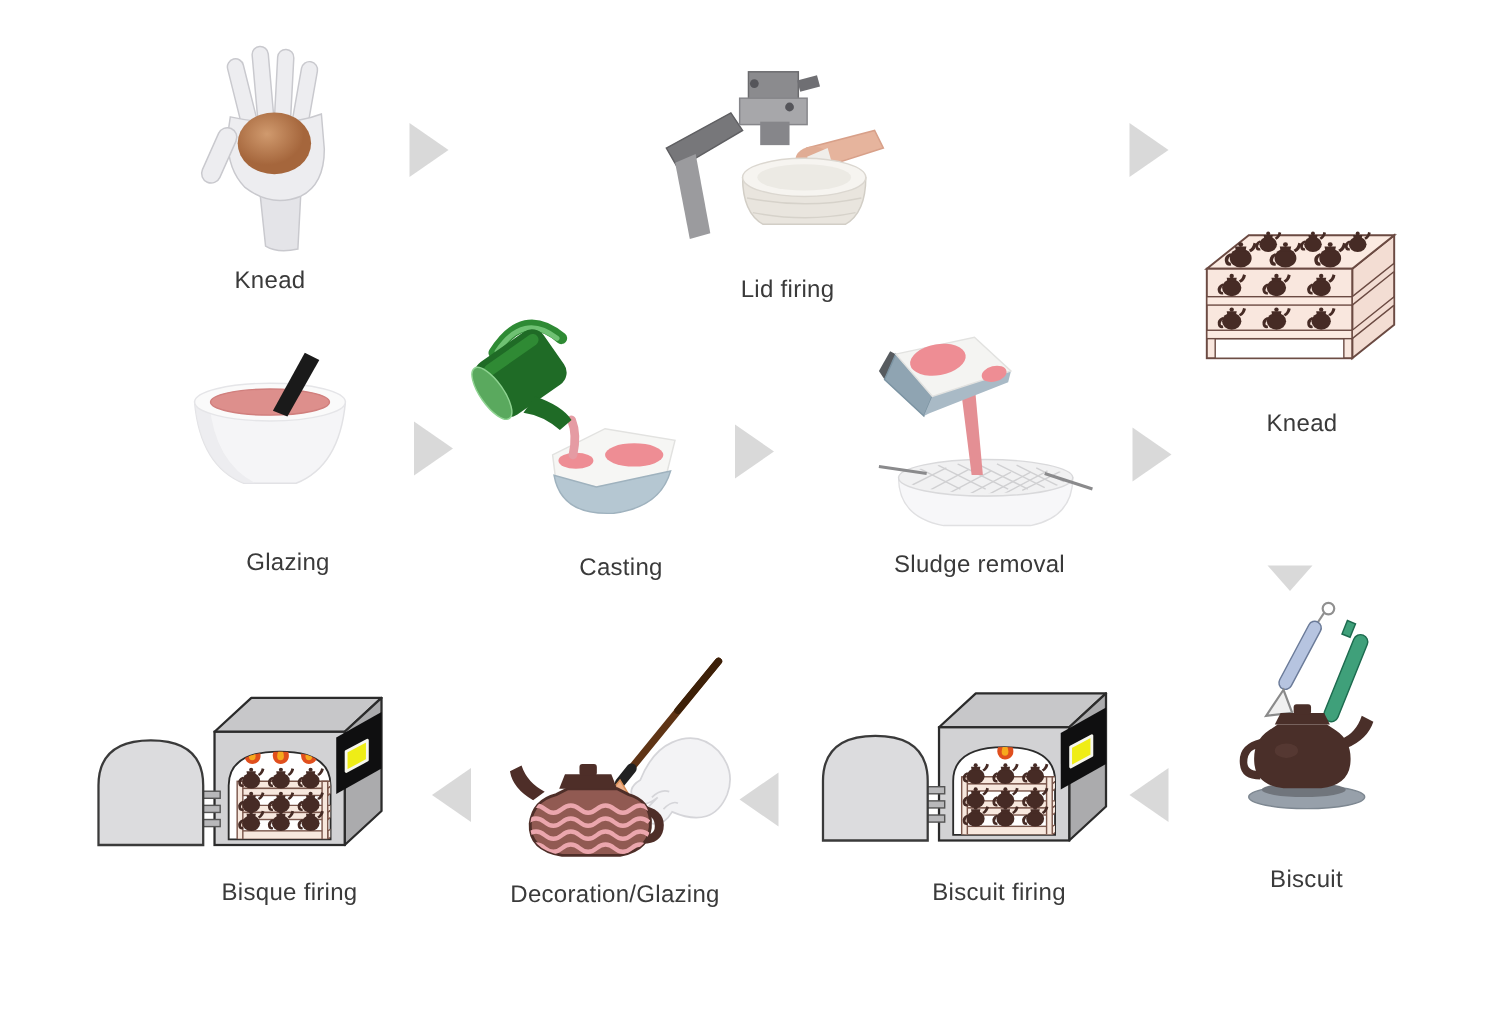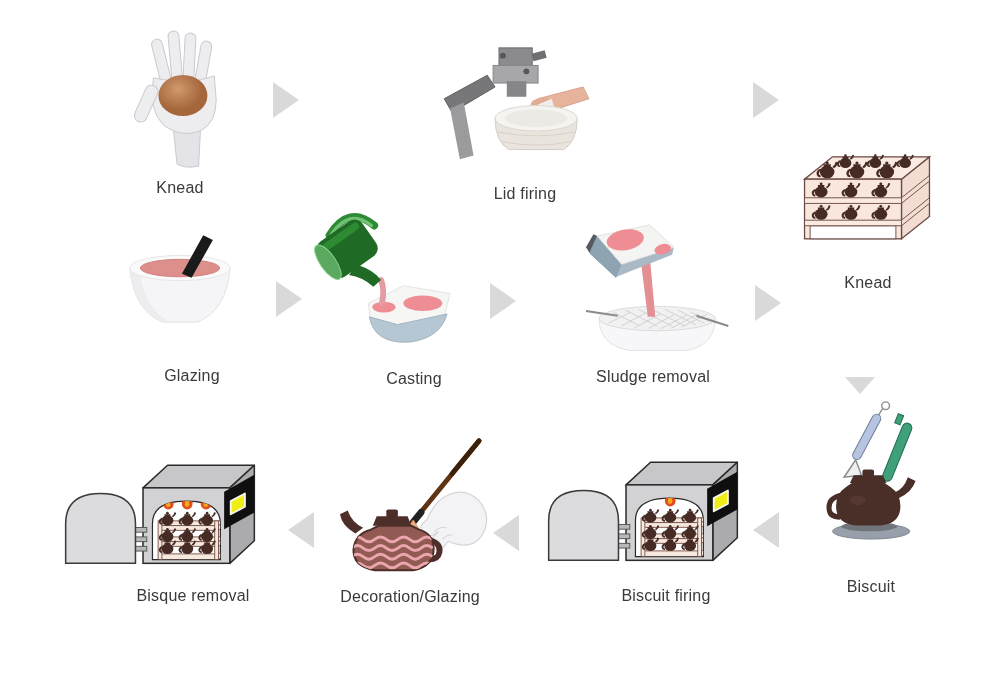--- a/index.html
+++ b/index.html
@@ -299,16 +299,16 @@
 
   <div class="step-group">
     <svg class="icon" style="left:60px;top:452px" width="200" height="117" viewBox="0 0 212 124">
       <use href="#kiln-base"></use>
       <g clip-path="url(#archclip)">
         <use href="#flame-sym" transform="translate(108,42) scale(0.95)"></use>
         <use href="#flame-sym" transform="translate(128,42) scale(0.95)"></use>
         <use href="#flame-sym" transform="translate(148,42) scale(0.95)"></use>
       </g>
     </svg>
-    <div class="label" style="left:193px;top:587px">Bisque removal</div>
+    <div class="label" style="left:193px;top:587px">Bisque firing</div>
   </div>
 
 </div>
 
 </body></html>

